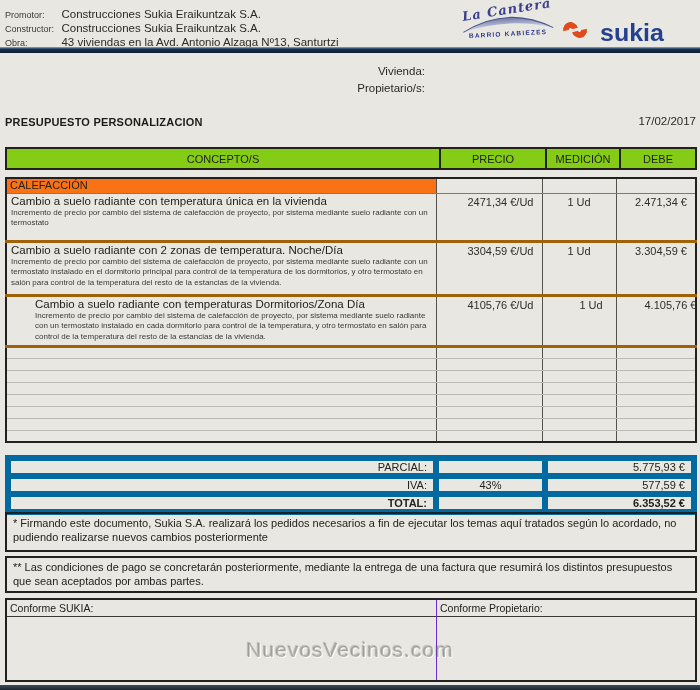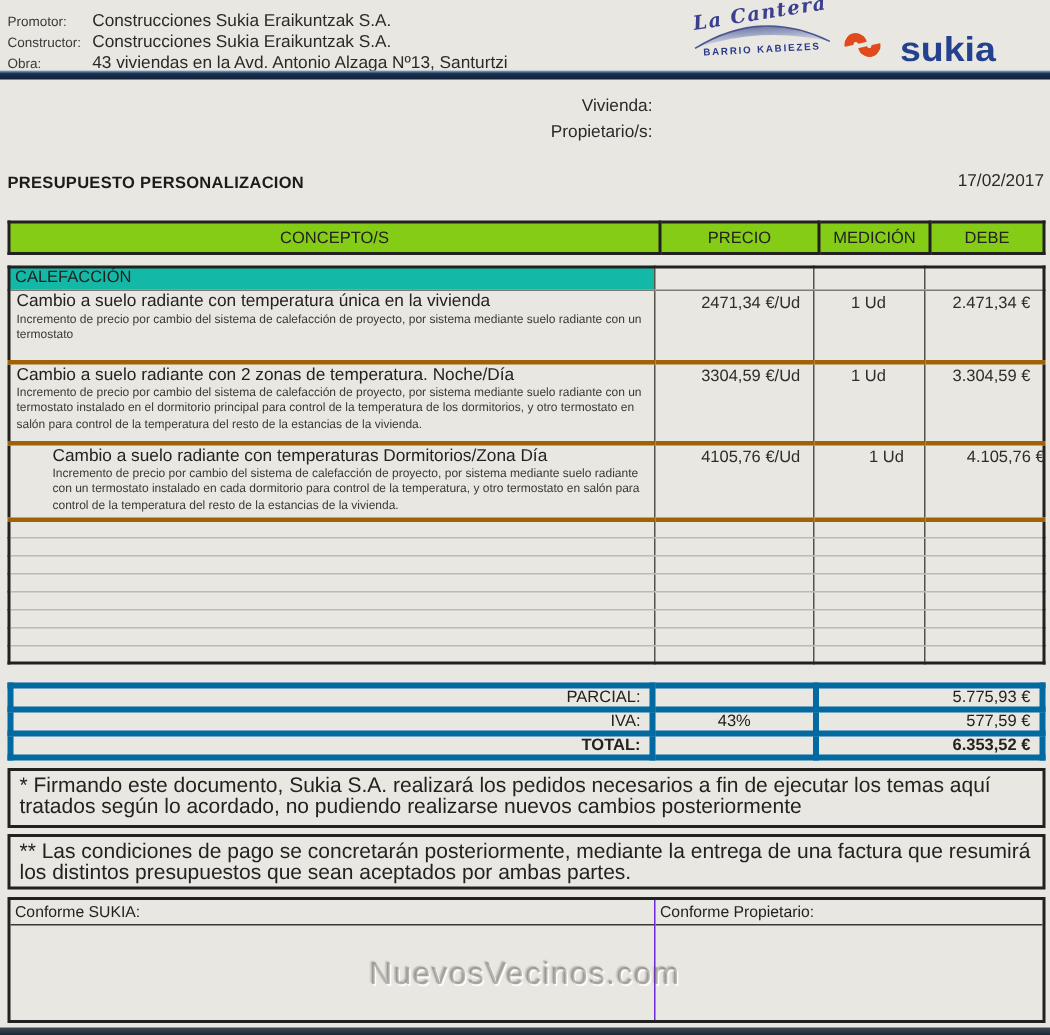--- a/index.html
+++ b/index.html
@@ -30,55 +30,55 @@
   .su-icon { position:relative; width:36px; height:28px; flex:none; }
   .su-icon .arc { position:absolute; width:15px; height:15px; border:6.5px solid #e04a1c; border-radius:50%; }
   .su-icon .a1 { left:1px; top:3px; border-right-color:transparent; border-bottom-color:transparent; transform:rotate(32deg); }
   .su-icon .a2 { left:10px; top:4px; border-left-color:transparent; border-top-color:transparent; transform:rotate(32deg); }
   .sukia .wordmark { font-size:25px; font-weight:bold; color:#23418f; letter-spacing:0px; margin-left:2px; transform:scaleY(.92); }
 
   .navy-line { position:absolute; top:47px; left:0; width:100%; height:6px;
     background:linear-gradient(#8fb0cc, #16304f 35%, #101f35); }
 
   
-  .meta { position:absolute; top:63px; left:150px; width:285px; text-align:right; font-size:11.5px; line-height:17px; color:#2b2a26; }
+  .meta { position:absolute; top:63px; left:140px; width:285px; text-align:right; font-size:11.5px; line-height:17px; color:#2b2a26; }
   .doc-title { position:absolute; top:116px; left:5px; font-size:11px; font-weight:bold; color:#1d1c19; letter-spacing:.2px; }
   .doc-date { position:absolute; top:115px; right:4px; font-size:11.5px; color:#2b2a26; }
 
   
   table { border-collapse:collapse; table-layout:fixed; }
   .header-table { position:absolute; top:147px; left:5px; width:692px; }
   .header-table td {
     border:2px solid #222120; background:#84cc16; text-align:center;
     font-size:11px; height:21px; color:#23221f; padding:0;
   }
 
   .body-table { position:absolute; top:177px; left:5px; width:692px; border:2px solid #222120; }
   .body-table td { border-left:1px solid #55524c; vertical-align:top; padding:0 4px; }
   .body-table td:first-child { border-left:none; }
   .body-table tr.sect td { height:15px; border-bottom:1px solid #7d7a74; }
-  .body-table tr.sect td.sectcell { background:#14b8a6; font-size:11px; color:#23221f; padding-left:3px; }
+  .body-table tr.sect td.sectcell { background:#f97316; font-size:11px; color:#23221f; padding-left:3px; }
   .body-table tr.item td { border-bottom:3px solid #a16207; }
   .body-table .ctitle { font-size:11.5px; color:#23221f; padding-top:1px; }
   .body-table .cdesc { font-size:8px; line-height:10.6px; color:#3a3934; padding:1px 0 2px; }
   .body-table .num { font-size:11px; text-align:right; padding:2px 8px 0 2px; white-space:nowrap; }
   .body-table .med { font-size:11px; text-align:center; padding-top:2px; white-space:nowrap; }
   .body-table tr.r1 td { height:48px; } .body-table tr.r2 td { height:54px; } .body-table tr.r3 td { height:51px;padding-left:28px; }
   .body-table tr.empty td { height:12px; border-bottom:1px solid #bdbab3; }
   .body-table tr.empty:last-child td { border-bottom:none; }
 
   .totals-table { position:absolute; top:455px; left:5px; width:692px; border:2px solid #222120; }
-  .totals-table td { border:4px solid #0369a1; font-size:11px; height:14px; padding:0 6px; color:#23221f; }
+  .totals-table td { border:6px solid #0369a1; font-size:11px; height:14px; padding:0 6px; color:#23221f; }
   .totals-table .tlabel { text-align:right; }
   .totals-table .tmid { text-align:center; }
   .totals-table .tamount { text-align:right; }
   .totals-table tr.bold td { font-weight:bold; }
 
   .note { position:absolute; left:5px; width:692px; border:2px solid #222120;
-    font-size:14px; line-height:13.5px; padding:3px 6px; color:#23221f; }
+    font-size:11px; line-height:13.5px; padding:3px 6px; color:#23221f; }
   .note1 { top:512px; height:40px; }
   .note2 { top:556px; height:37px; }
 
   
   .sign { position:absolute; top:598px; left:5px; width:692px; height:84px; border:2px solid #222120; display:flex; }
   .sign .col { position:relative; height:100%; }
   .sign .col.left { width:430px; border-right:1px solid #6d28d9; }
   .sign .col.right { flex:1; }
   .sign .slabel { height:17px; border-bottom:1px solid #3a3934; font-size:10.5px; padding:2px 0 0 3px; color:#23221f; }
 

